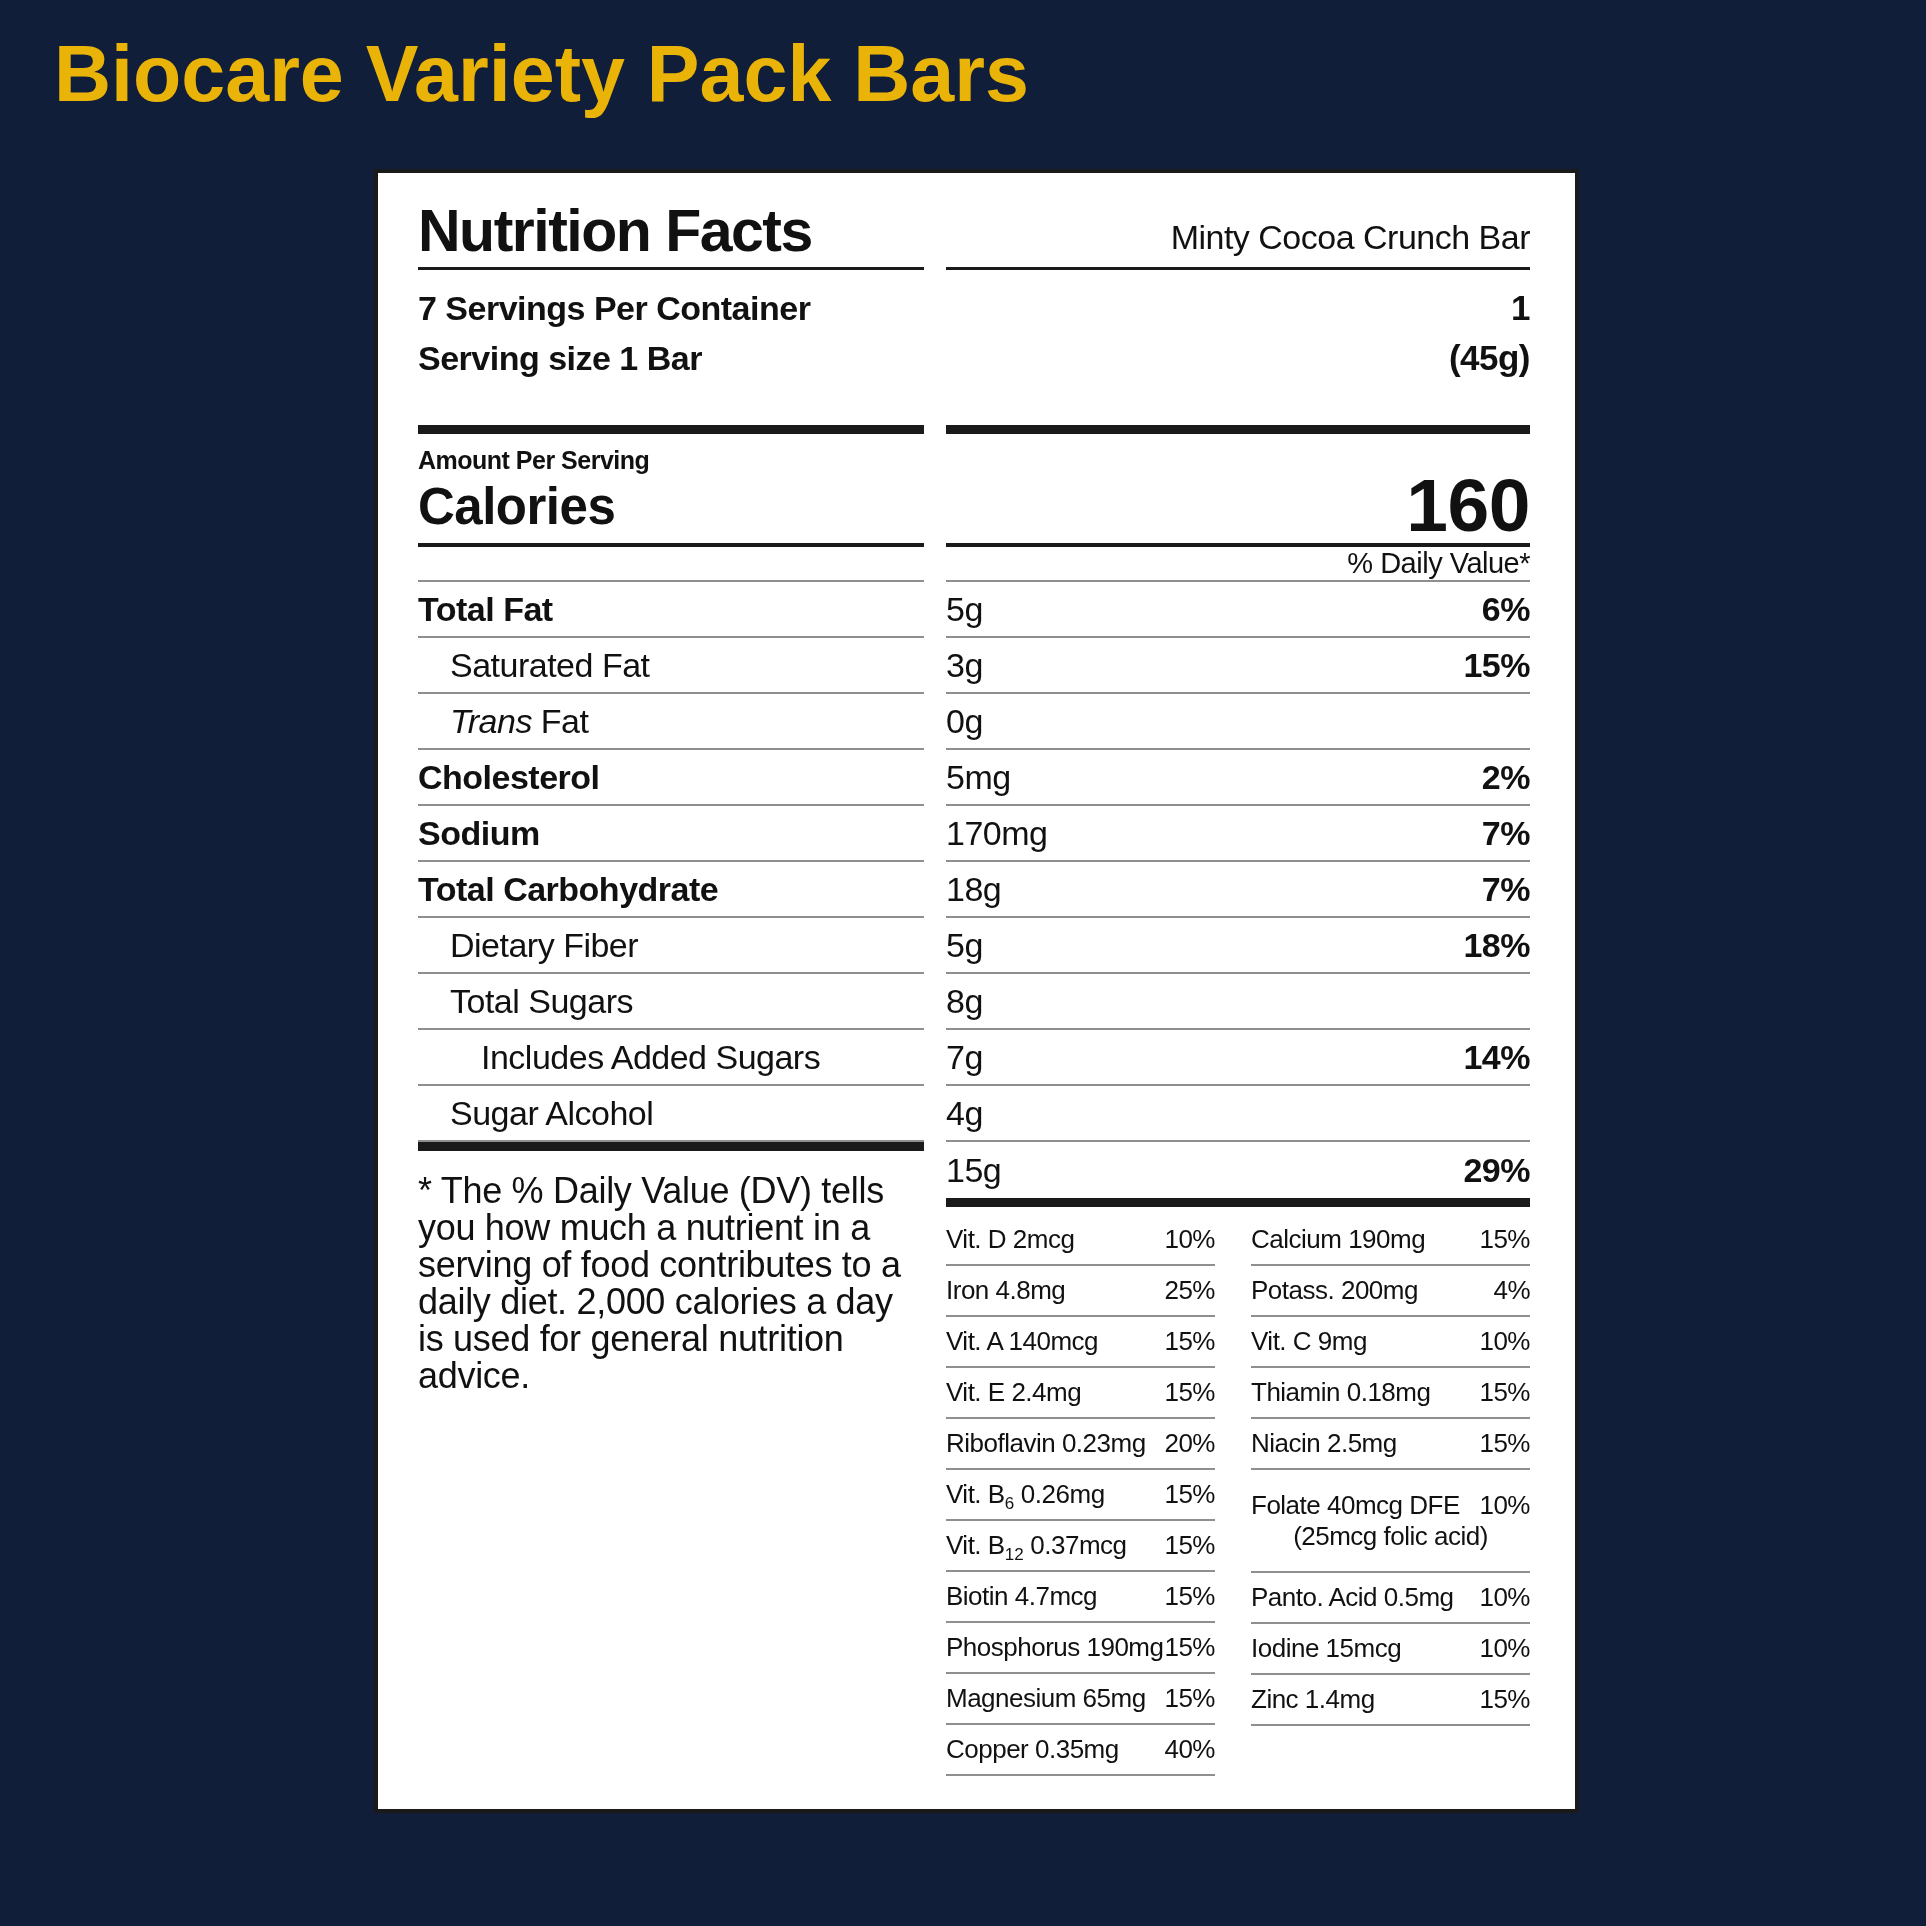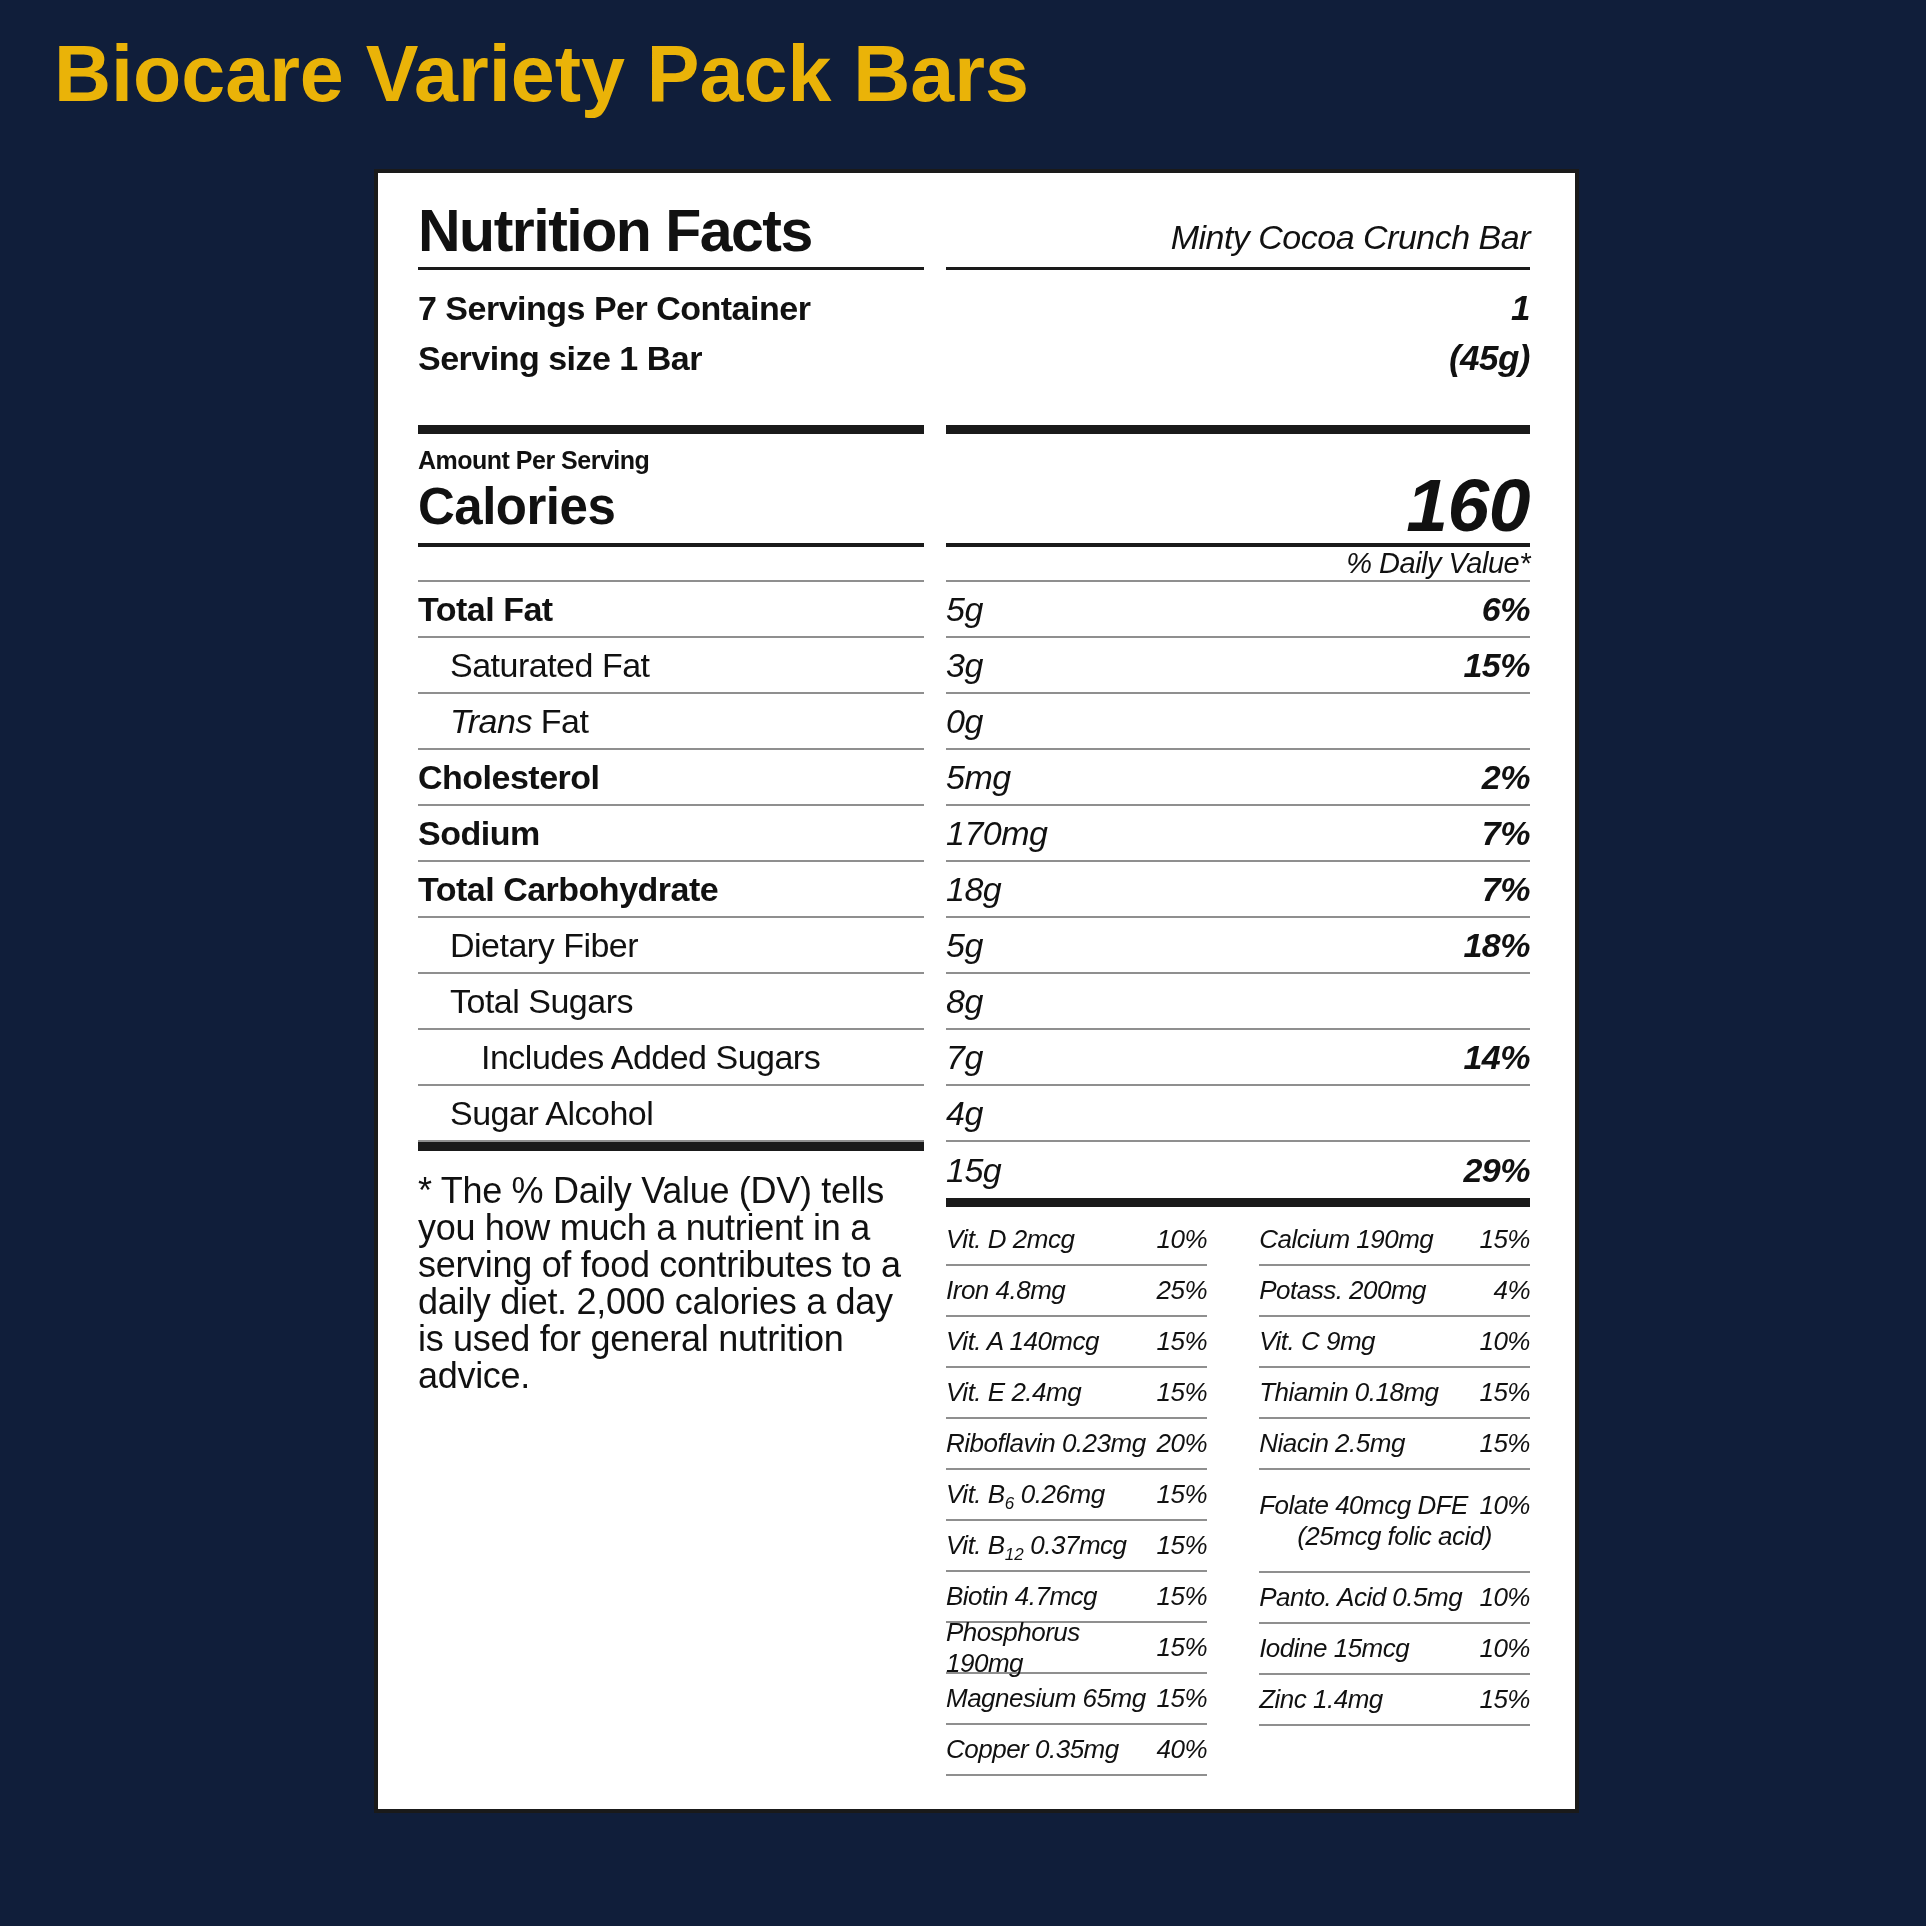--- a/index.html
+++ b/index.html
@@ -27,21 +27,21 @@
     height: 1644px;
     background: #ffffff;
     border: 4px solid #1a1a1a;
     color: #111111;
     display: flex;
     padding: 0 45px 0 40px;
     gap: 22px;
     letter-spacing: -0.5px;
   }
   .col-left  { width: 507px; display: flex; flex-direction: column; }
-  .col-right { width: 584px; display: flex; flex-direction: column; font-style: italic; }
+  .col-right { width: 584px; display: flex; flex-direction: column; }
 
   
   .nf-head {
     height: 97px;
     border-bottom: 3px solid #1a1a1a;
     display: flex; align-items: flex-end;
     padding-bottom: 2px;
   }
   .nf-head .t { font-size: 59px; font-weight: bold; letter-spacing: -1.5px; }
   .product-head {
@@ -97,21 +97,21 @@
   .ind2 { padding-left: 63px; }
   .b { font-weight: bold; }
 
   
   .footnote {
     margin-top: 21px;
     font-size: 36px;
     line-height: 37px;
     letter-spacing: -0.3px;
   }
-  .micros { display: flex; gap: 52px; padding-top: 8px; }
+  .micros { display: flex; gap: 36px; padding-top: 8px; }
   .mcol-a { width: 269px; }
   .mcol-b { width: 279px; }
   .mrow {
     height: 51px;
     border-bottom: 2px solid #8f8f8f;
     display: flex; flex-direction: column; justify-content: center;
     font-size: 26px;
   }
   .tall { height: 103px; }
   .mline { display: flex; justify-content: space-between; align-items: center; }

